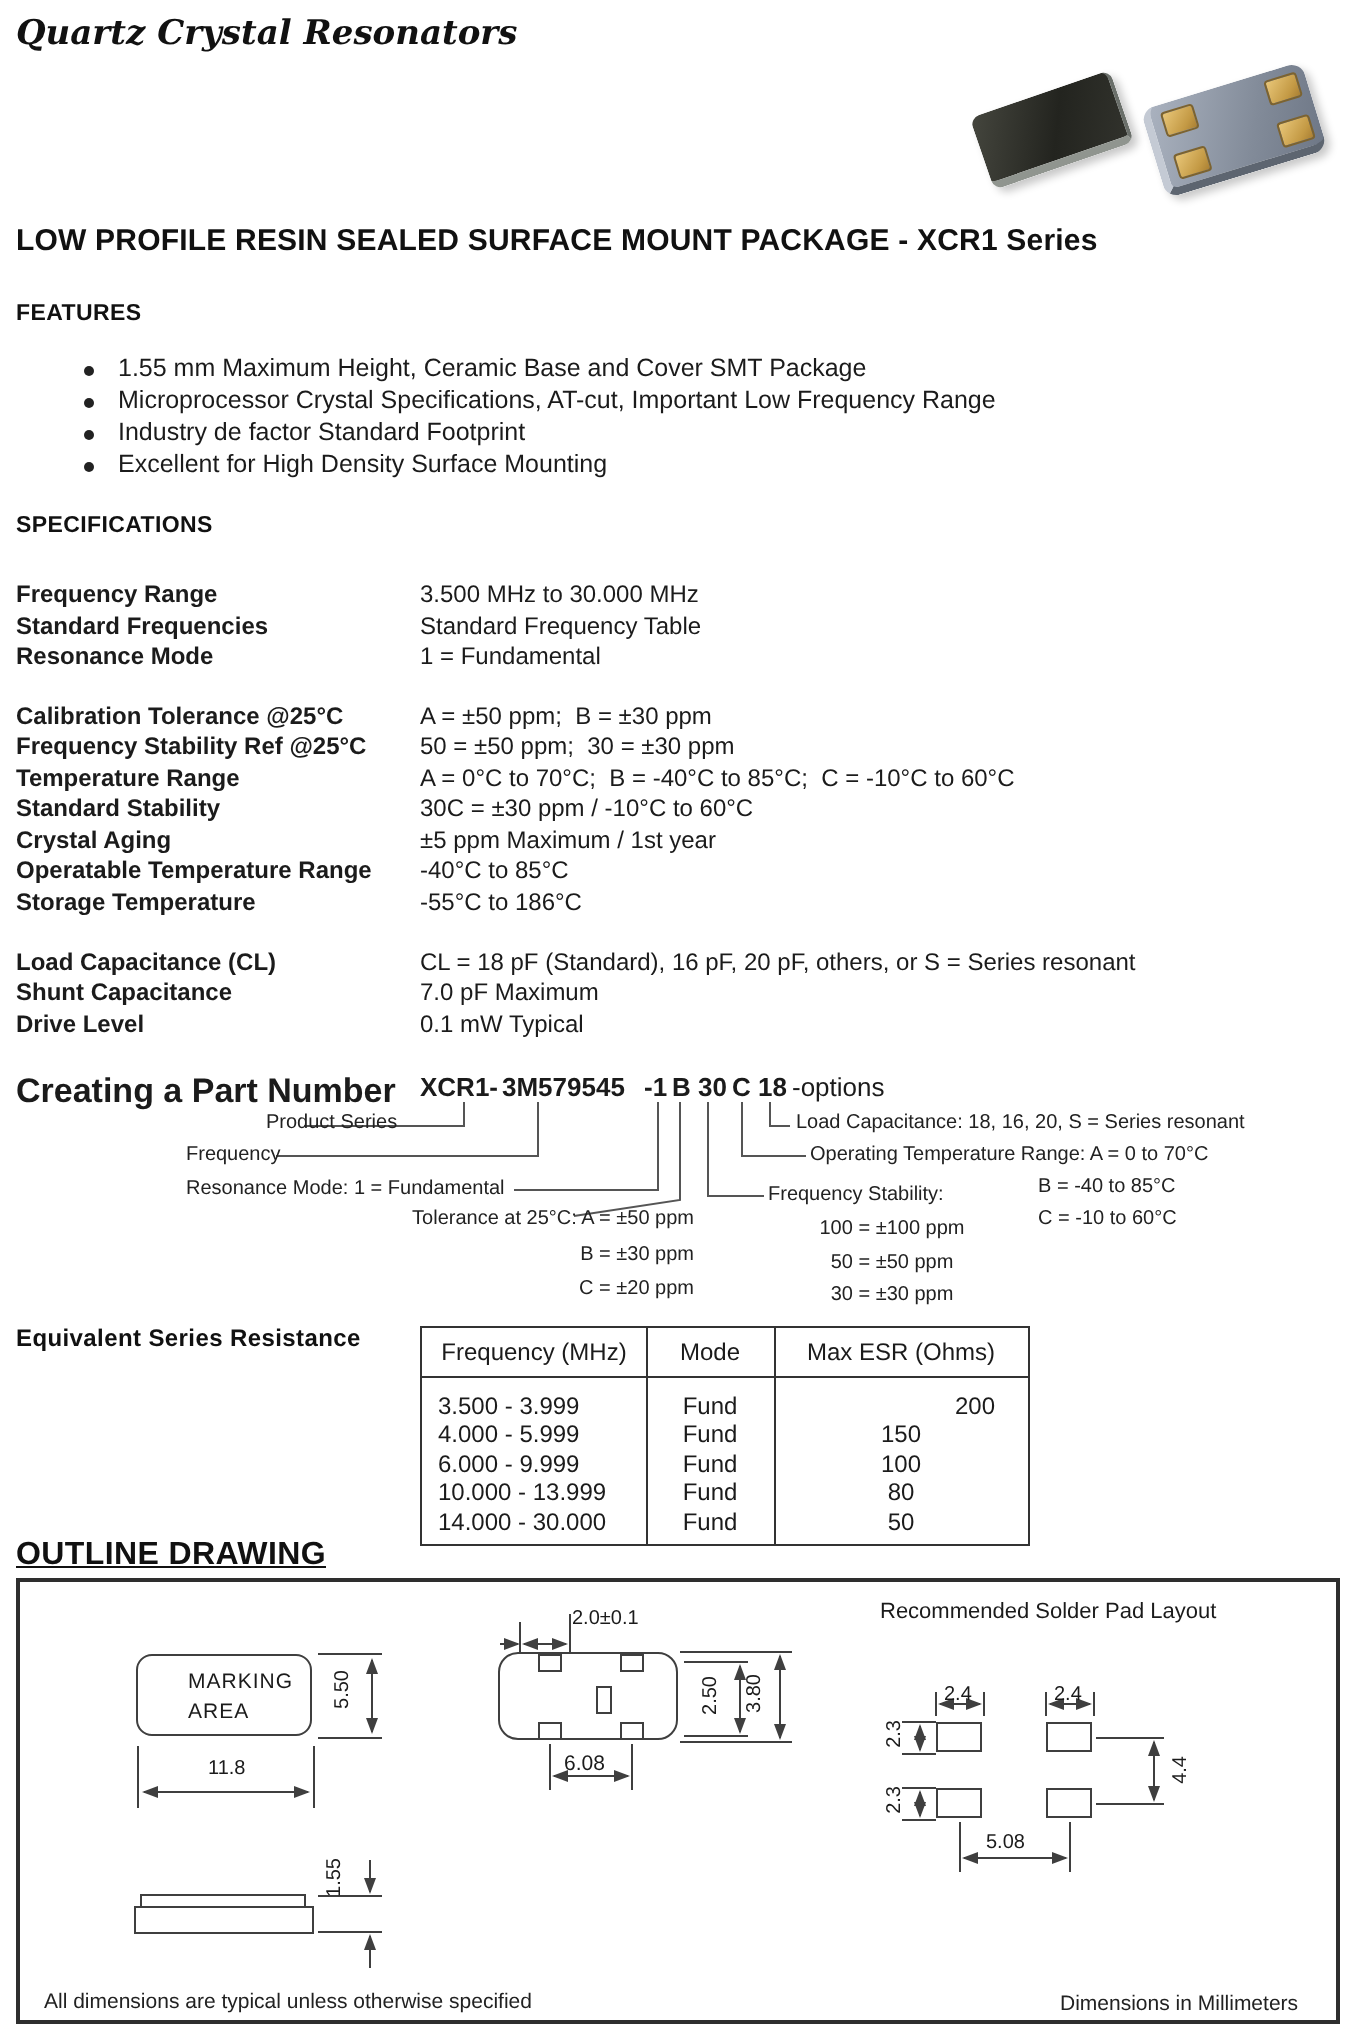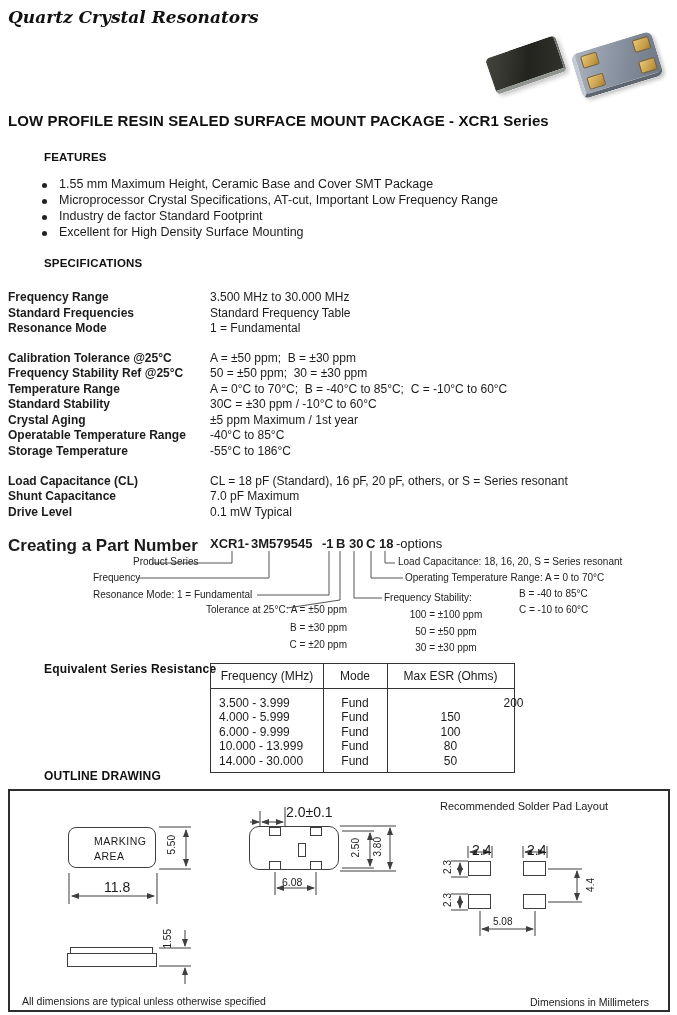--- a/index.html
+++ b/index.html
@@ -2,38 +2,38 @@
 <html><head>
 <meta charset="utf-8">
 <style>
   html,body{margin:0;padding:0;background:#ffffff;}
   .page{position:relative;width:677px;height:1015px;background:#fff;overflow:hidden;
         font-family:"Liberation Sans","DejaVu Sans",sans-serif;color:#1b1b1b;}
   .abs{position:absolute;}
   .brand{font-family:"DejaVu Serif","Liberation Serif",serif;font-style:italic;font-weight:bold;
          font-size:17px;color:#111;}
   .doc-title{font-weight:bold;font-size:15px;letter-spacing:.1px;color:#111;white-space:nowrap;}
-  .sec-h{font-weight:bold;font-size:11.5px;letter-spacing:.2px;color:#111;margin-left:36px;}
+  .sec-h{font-weight:bold;font-size:11.5px;letter-spacing:.2px;color:#111;}
   .feat{font-size:12.5px;white-space:nowrap;}
   .dot{position:absolute;width:5px;height:5px;border-radius:50%;background:#222;}
   .spec-row{position:absolute;left:8px;font-size:12px;white-space:nowrap;}
   .spec-label{display:inline-block;width:202px;font-weight:bold;}
   .spec-value{white-space:pre;margin-top:46px;}
   .pn-head{font-weight:bold;font-size:17px;}
   .pn-seg{position:absolute;top:536px;font-weight:bold;font-size:13px;white-space:nowrap;}
   .pn-seg.norm{font-weight:normal;}
   .pn-lab{position:absolute;font-size:10px;white-space:nowrap;color:#222;}
   .r{text-align:right;} .c{text-align:center;}
   .esr-box{position:absolute;left:210px;top:663px;width:303px;height:108px;border:1.5px solid #333;}
   .esr-v{position:absolute;top:0;bottom:0;width:1.3px;background:#333;}
   .esr-h{position:absolute;left:0;right:0;height:1.3px;background:#333;top:24px;}
   .cell{position:absolute;font-size:12px;white-space:nowrap;}
   .outline-box{position:absolute;left:8px;top:789px;width:658px;height:219px;border:2px solid #2e2e2e;}
   .vtext{position:absolute;writing-mode:vertical-rl;transform:rotate(180deg);font-size:10px;white-space:nowrap;}
-  .dim{position:absolute;font-size:14px;white-space:nowrap;}
+  .dim{position:absolute;font-size:10px;white-space:nowrap;}
   .lineart{stroke:#3f3f3f;stroke-width:1;fill:none;}
   .pnline{stroke:#555;stroke-width:1;fill:none;}
   .shape{position:absolute;background:#fff;border:1.3px solid #3f3f3f;}
   .pado{position:absolute;width:10px;height:7px;background:#fff;border:1.2px solid #3f3f3f;}
   .spad{position:absolute;width:21px;height:13px;background:#fff;border:1.3px solid #3f3f3f;}
   .note{position:absolute;font-size:10.5px;color:#222;white-space:nowrap;}
   .chip-dark{position:absolute;left:2px;top:13px;width:72px;height:34px;border-radius:5px;
      background:linear-gradient(115deg,#45463e 0%,#23241f 55%,#31322c 100%);
      border-bottom:4px solid #90958f;border-right:2px solid #6a6f6a;
      transform:rotate(-19deg);box-shadow:2px 3px 4px rgba(0,0,0,.22);}
@@ -134,40 +134,40 @@
   <div class="esr-box">
     <div class="esr-v" style="left:112px;"></div>
     <div class="esr-v" style="left:176px;"></div>
     <div class="esr-h"></div>
     <div class="cell c" style="left:0;top:5px;width:112px;">Frequency (MHz)</div>
     <div class="cell c" style="left:112px;top:5px;width:64px;">Mode</div>
     <div class="cell c" style="left:176px;top:5px;width:127px;">Max ESR (Ohms)</div>
 
     <div class="cell" style="left:8px;top:32px;">3.500 - 3.999</div>
     <div class="cell c" style="left:112px;top:32px;width:64px;">Fund</div>
-    <div class="cell c" style="left:194px;top:32px;width:127px;padding-left:45px;">200</div>
+    <div class="cell c" style="left:168px;top:32px;width:127px;padding-left:45px;">200</div>
 
     <div class="cell" style="left:8px;top:46px;">4.000 - 5.999</div>
     <div class="cell c" style="left:112px;top:46px;width:64px;">Fund</div>
     <div class="cell c" style="left:176px;top:46px;width:127px;">150</div>
 
     <div class="cell" style="left:8px;top:61px;">6.000 - 9.999</div>
     <div class="cell c" style="left:112px;top:61px;width:64px;">Fund</div>
     <div class="cell c" style="left:176px;top:61px;width:127px;">100</div>
 
     <div class="cell" style="left:8px;top:75px;">10.000 - 13.999</div>
     <div class="cell c" style="left:112px;top:75px;width:64px;">Fund</div>
     <div class="cell c" style="left:176px;top:75px;width:127px;">80</div>
 
     <div class="cell" style="left:8px;top:90px;">14.000 - 30.000</div>
     <div class="cell c" style="left:112px;top:90px;width:64px;">Fund</div>
     <div class="cell c" style="left:176px;top:90px;width:127px;">50</div>
   </div>
 
-  <div class="abs sec-h" style="left:8px;top:769px;font-size:12px;">OUTLINE DRAWING</div>
+  <div class="abs sec-h" style="left:8px;top:769px;font-size:16px;text-decoration:underline;">OUTLINE DRAWING</div>
 
   <div class="outline-box">
 
     <svg class="abs" style="left:0;top:0;" width="658" height="219" viewBox="0 0 658 219">
       <defs>
         <marker id="ae" markerWidth="9" markerHeight="8" refX="7" refY="3" orient="auto" markerUnits="userSpaceOnUse">
           <path d="M0,0 L8,3 L0,6 Z" fill="#3f3f3f"></path>
         </marker>
         <marker id="as" markerWidth="9" markerHeight="8" refX="7" refY="3" orient="auto-start-reverse" markerUnits="userSpaceOnUse">
           <path d="M0,0 L8,3 L0,6 Z" fill="#3f3f3f"></path>

